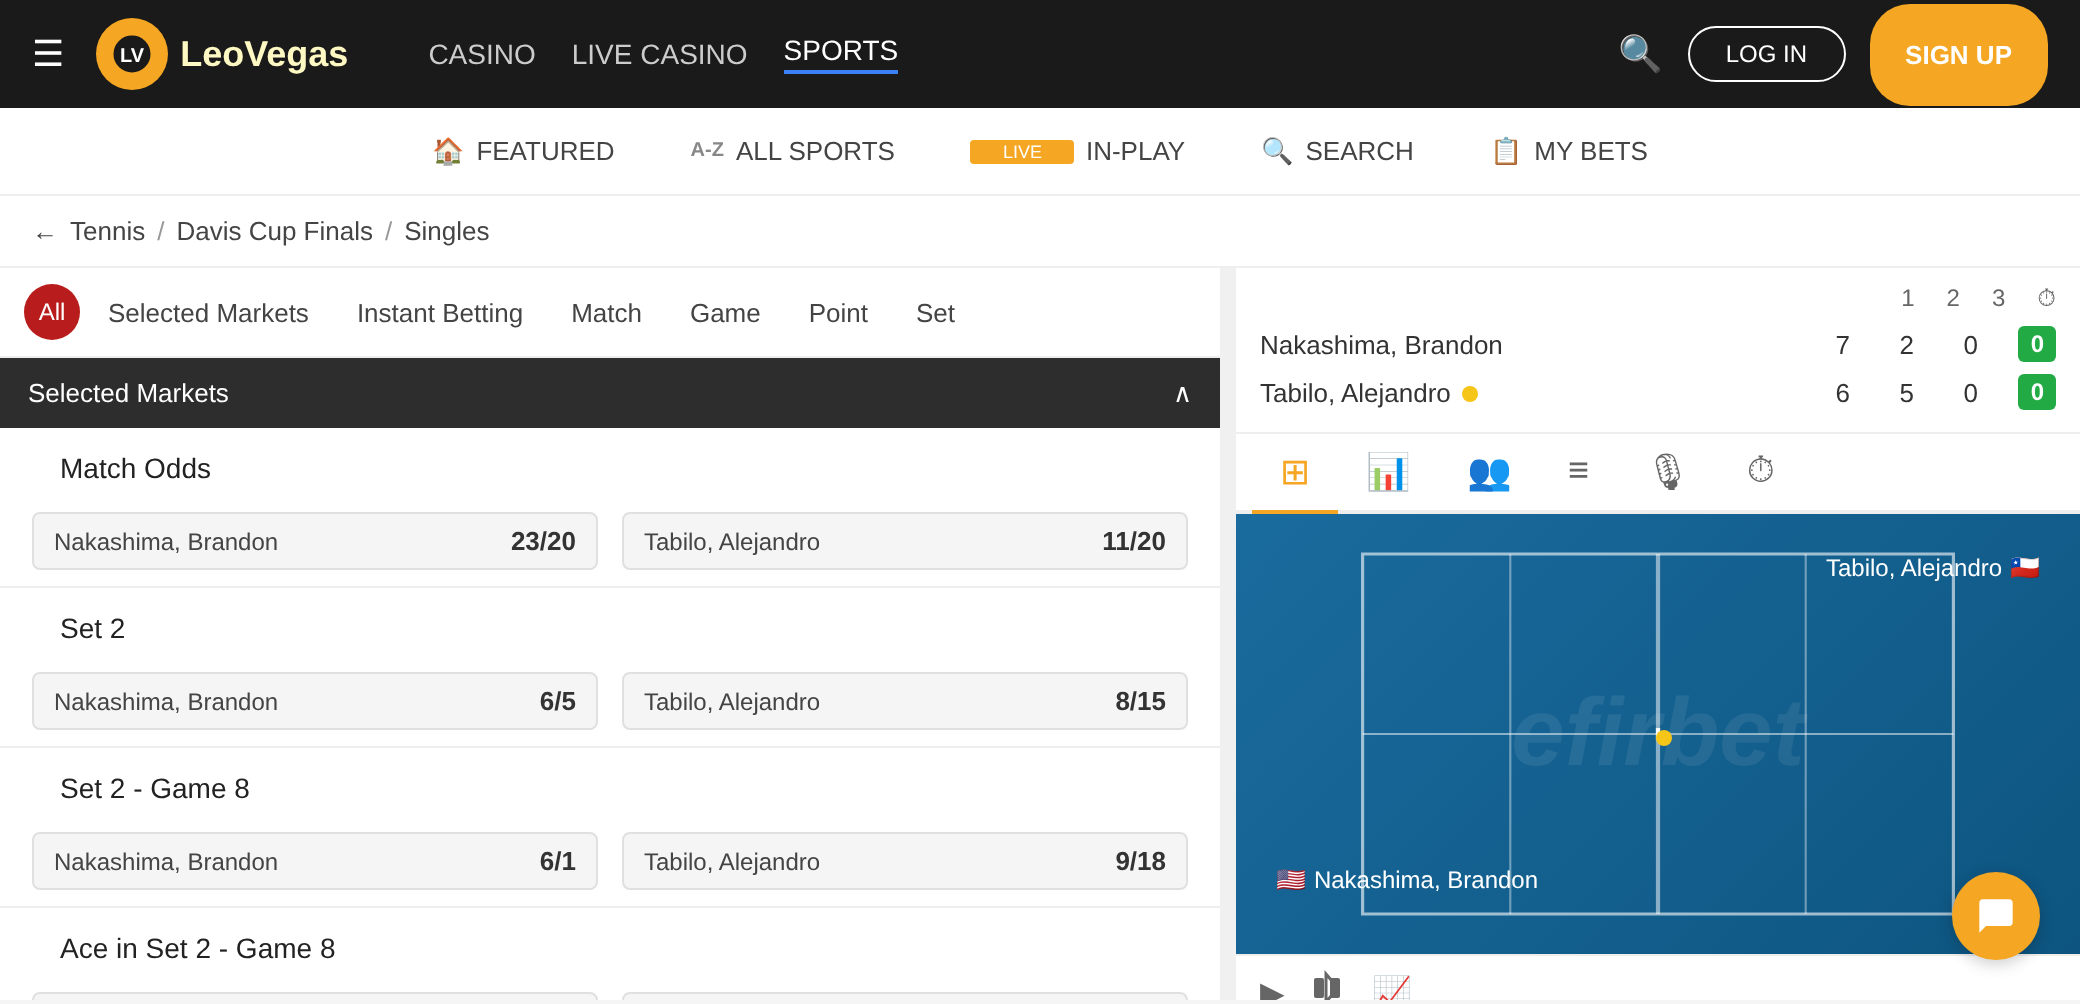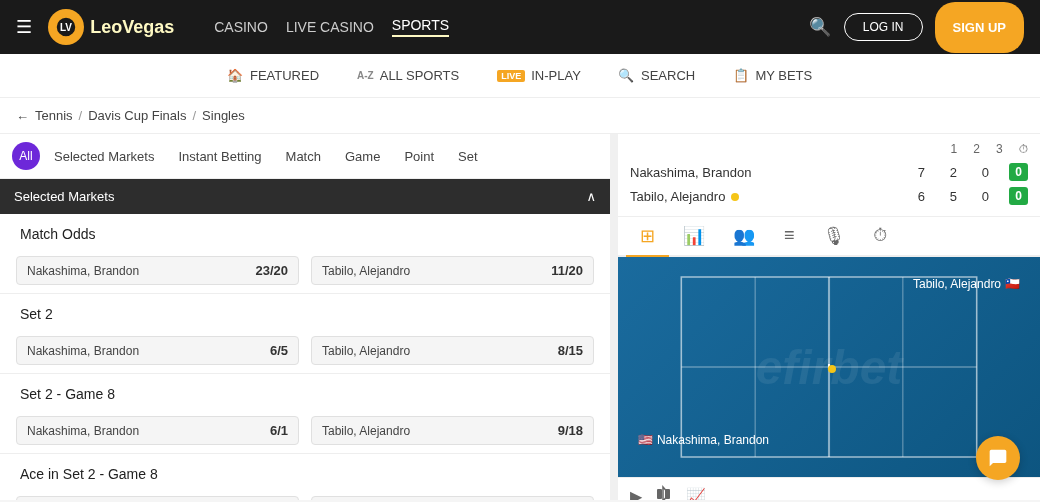--- a/index.html
+++ b/index.html
@@ -13,38 +13,38 @@
       height: 54px;
       padding: 0 16px;
       background: #1a1a1a;
     }
     .hamburger { color: white; font-size: 18px; cursor: pointer; margin-right: 16px; }
     .logo { display: flex; align-items: center; margin-right: 40px; }
     .logo-icon { width: 36px; height: 36px; background: #f5a623; border-radius: 50%; display: flex; align-items: center; justify-content: center; margin-right: 6px; }
     .logo-text { color: #fef9c3; font-size: 18px; font-weight: bold; }
     .nav-links { display: flex; gap: 18px; flex: 1; align-items: center; }
     .nav-link { color: #ccc; font-size: 14px; font-weight: 500; cursor: pointer; text-decoration: none; }
-    .nav-link.active { color: white; border-bottom: 2px solid #fef9c3; padding-bottom: 2px; }
+    .nav-link.active { color: white; border-bottom: 2px solid #3b82f6; padding-bottom: 2px; }
     .header-right { display: flex; align-items: center; gap: 12px; }
     .search-icon-btn { color: white; font-size: 18px; cursor: pointer; }
     .btn-login { border: 1px solid white; color: white; background: transparent; padding: 6px 18px; border-radius: 20px; cursor: pointer; font-size: 12px; }
     .btn-signup { background: #f5a623; color: white; border: none; padding: 18px 18px; border-radius: 20px; cursor: pointer; font-size: 13px; font-weight: bold; }
 
     
     .sub-nav {
       background: white;
       display: flex;
       align-items: center;
       justify-content: center;
       gap: 30px;
       height: 44px;
       border-bottom: 1px solid #eee;
     }
     .sub-nav-item { display: flex; align-items: center; gap: 6px; color: #444; font-size: 13px; cursor: pointer; padding: 0 4px; }
-    .live-badge { background: #f5a623; color: white; font-size: 9px; font-weight: bold; padding: 1px 4px; border-radius: 2px; }
+    .live-badge { background: #f5a623; color: white; font-size: 9px; font-weight: normal; padding: 1px 16px; border-radius: 2px; }
 
     
     .breadcrumb {
       background: white;
       padding: 10px 16px;
       display: flex;
       align-items: center;
       gap: 6px;
       font-size: 13px;
       color: #666;
@@ -82,21 +82,21 @@
     .filter-tab {
       padding: 4px 10px;
       border-radius: 16px;
       font-size: 13px;
       cursor: pointer;
       border: none;
       background: transparent;
       color: #444;
     }
     .filter-tab.active {
-      background: #6d28d9;
+      background: #b91c1c;
       color: white;
       border-radius: 50%;
       width: 28px;
       height: 28px;
       display: flex;
       align-items: center;
       justify-content: center;
       padding: 0;
       font-size: 12px;
     }
@@ -109,21 +109,21 @@
       display: flex;
       justify-content: space-between;
       align-items: center;
       font-size: 13px;
       font-weight: 500;
     }
     .chevron { cursor: pointer; }
 
     
     .market-group { border-bottom: 1px solid #eee; }
-    .market-title { padding: 12px 20px 6px; font-size: 14px; font-weight: 500; color: #222; }
+    .market-title { padding: 12px 30px 6px; font-size: 14px; font-weight: 500; color: #222; }
 
     
     .right-panel {
       flex: 1;
       background: white;
       margin-left: 8px;
       overflow: hidden;
     }
 
     

